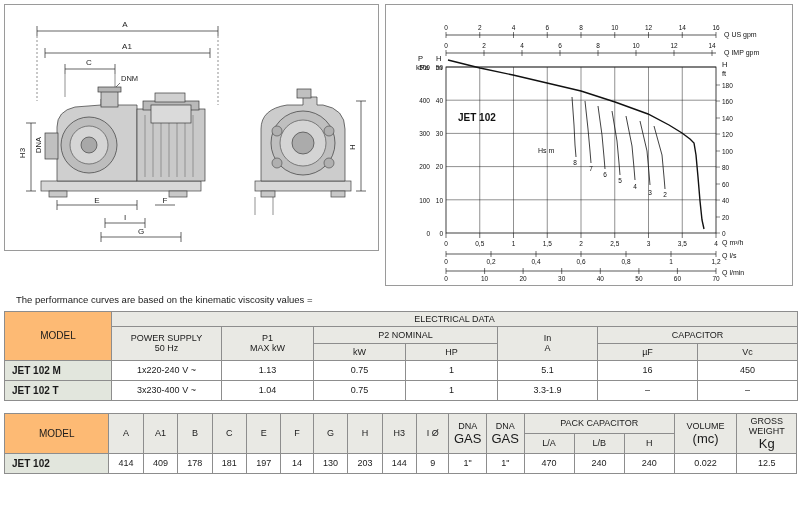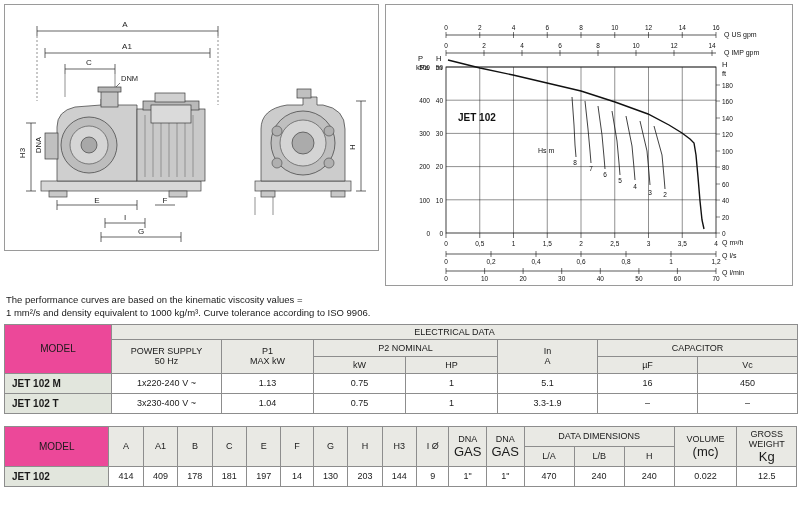--- a/index.html
+++ b/index.html
@@ -22,21 +22,21 @@
     position: relative;
   }
   .panel-draw { width: 375px; height: 247px; }
   .panel-chart { width: 408px; height: 282px; }
 
   
   .draw-svg { display:block; }
 
   
   .note {
-    padding: 8px 6px 4px 6px;
+    padding: 8px 6px 4px 16px;
     font-size: 9.5px;
     line-height: 1.35;
     color: #1a1a1a;
     width: 390px;
   }
 
   
   .tbl-wrap { padding: 0 4px; }
   table.data {
     border-collapse: collapse;
@@ -57,21 +57,21 @@
     color: #1a1a1a;
   }
   table.data td.model {
     background: #e2e6dd;
     font-weight: bold;
     text-align: left;
     padding-left: 7px;
     font-size: 10px;
   }
   table.data th.model-h {
-    background: #ec4899;
+    background: #fdba74;
     font-size: 10px;
   }
   .t1 { margin-bottom: 12px; }
   .hgroup { height: 15px; }
   .rowh { height: 17px; }
   .datarow td { height: 20px; margin-left: 10px; }
   .sub { font-size: 13px; }
 </style>
 </head>
 <body>
@@ -401,21 +401,20 @@
               <text x="330" y="276">70</text>
           </g>
           <text x="336" y="270" font-size="7">Q l/min</text>
         </g>
       </svg>
     </div>
   </div>
 
   <div class="note">
     <div>The performance curves are based on the kinematic viscosity values =</div>
-    <div>1 mm²/s and density equivalent to 1000 kg/m³. Curve tolerance according to ISO 9906.</div>
   </div>
 
   <div class="tbl-wrap">
     <table class="data t1">
       <colgroup>
         <col style="width:107px">
           <col style="width:110px">
           <col style="width:92px">
         <col style="width:92px">
           <col style="width:92px">
@@ -510,21 +509,21 @@
         <th rowspan="2">H3</th>
         <th rowspan="2">I Ø</th>
         <th rowspan="2">
           <div>DNA</div>
           <div class="sub">GAS</div>
         </th>
         <th rowspan="2">
           <div>DNA</div>
           <div class="sub">GAS</div>
         </th>
-        <th colspan="3">DATA DIMENSIONS</th>
+        <th colspan="3">PACK CAPACITOR</th>
         <th rowspan="2">
           <div>VOLUME</div>
           <div class="sub">(mc)</div>
         </th>
         <th rowspan="2">
           <div>GROSS</div>
           <div>WEIGHT</div>
           <div class="sub">Kg</div>
         </th>
       </tr>

